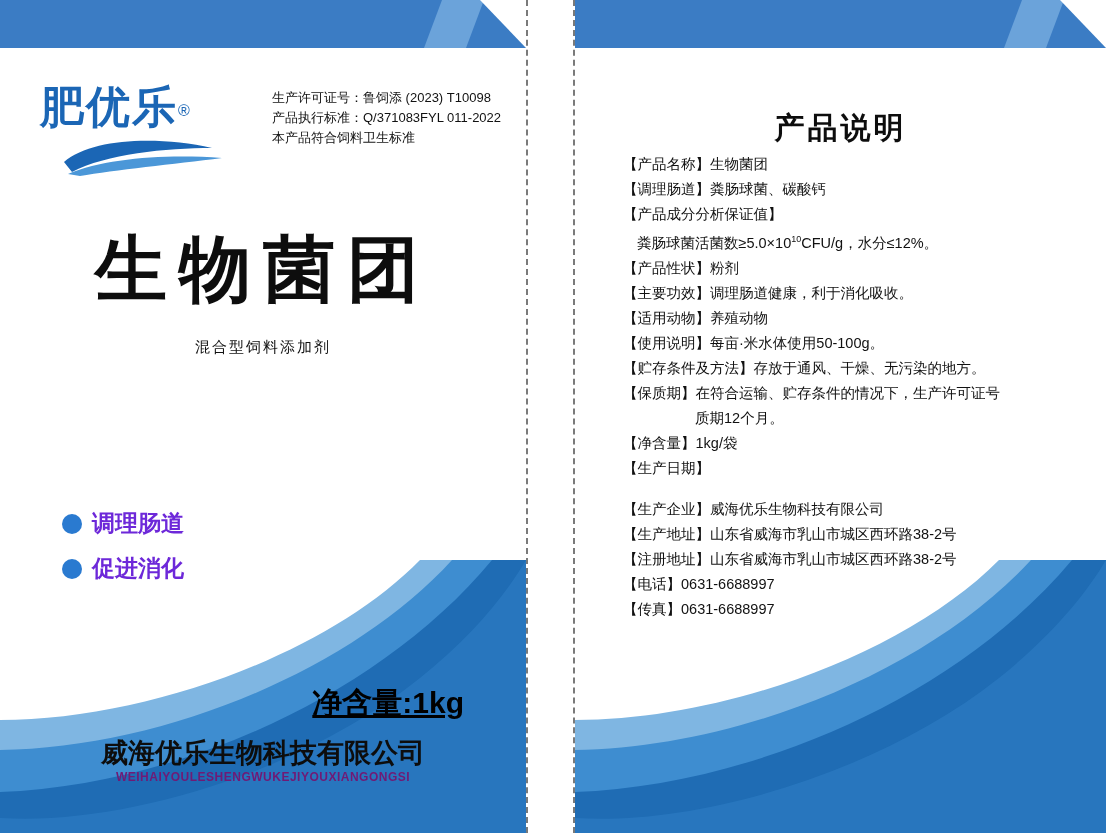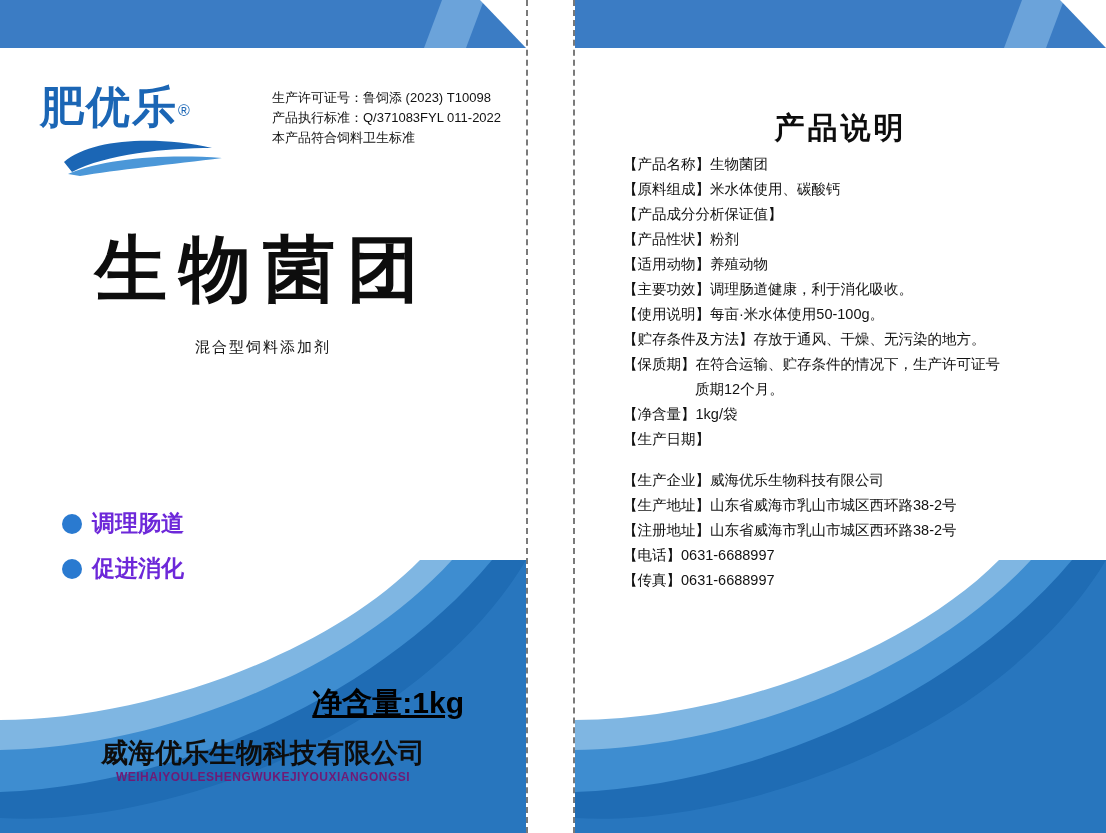--- a/index.html
+++ b/index.html
@@ -126,25 +126,26 @@
 
     <div class="topbar">
       <div class="topbar-lite"></div>
       <div class="topbar-notch"></div>
     </div>
 
     <div class="spec-title">产品说明</div>
 
     <div class="spec-list" id="spec-list">
         <div class="spec-line">【产品名称】生物菌团</div>
-        <div class="spec-line">【原料组成】米水体使用、碳酸钙</div>
+        <div class="spec-line">【调理肠道】粪肠球菌、碳酸钙</div>
         <div class="spec-line">【产品成分分析保证值】</div>
+        <div class="spec-line indent">粪肠球菌活菌数≥5.0×10<sup>10</sup>CFU/g，水分≤12%。</div>
         <div class="spec-line">【产品性状】粉剂</div>
+        <div class="spec-line">【主要功效】调理肠道健康，利于消化吸收。</div>
         <div class="spec-line">【适用动物】养殖动物</div>
-        <div class="spec-line">【主要功效】调理肠道健康，利于消化吸收。</div>
         <div class="spec-line">【使用说明】每亩·米水体使用50-100g。</div>
         <div class="spec-line">【贮存条件及方法】存放于通风、干燥、无污染的地方。</div>
         <div class="spec-line">【保质期】在符合运输、贮存条件的情况下，生产许可证号</div>
         <div class="spec-line indent2">质期12个月。</div>
         <div class="spec-line">【净含量】1kg/袋</div>
         <div class="spec-line">【生产日期】</div>
         <div class="spec-gap"></div>
         <div class="spec-line">【生产企业】威海优乐生物科技有限公司</div>
         <div class="spec-line">【生产地址】山东省威海市乳山市城区西环路38-2号</div>
         <div class="spec-line">【注册地址】山东省威海市乳山市城区西环路38-2号</div>

